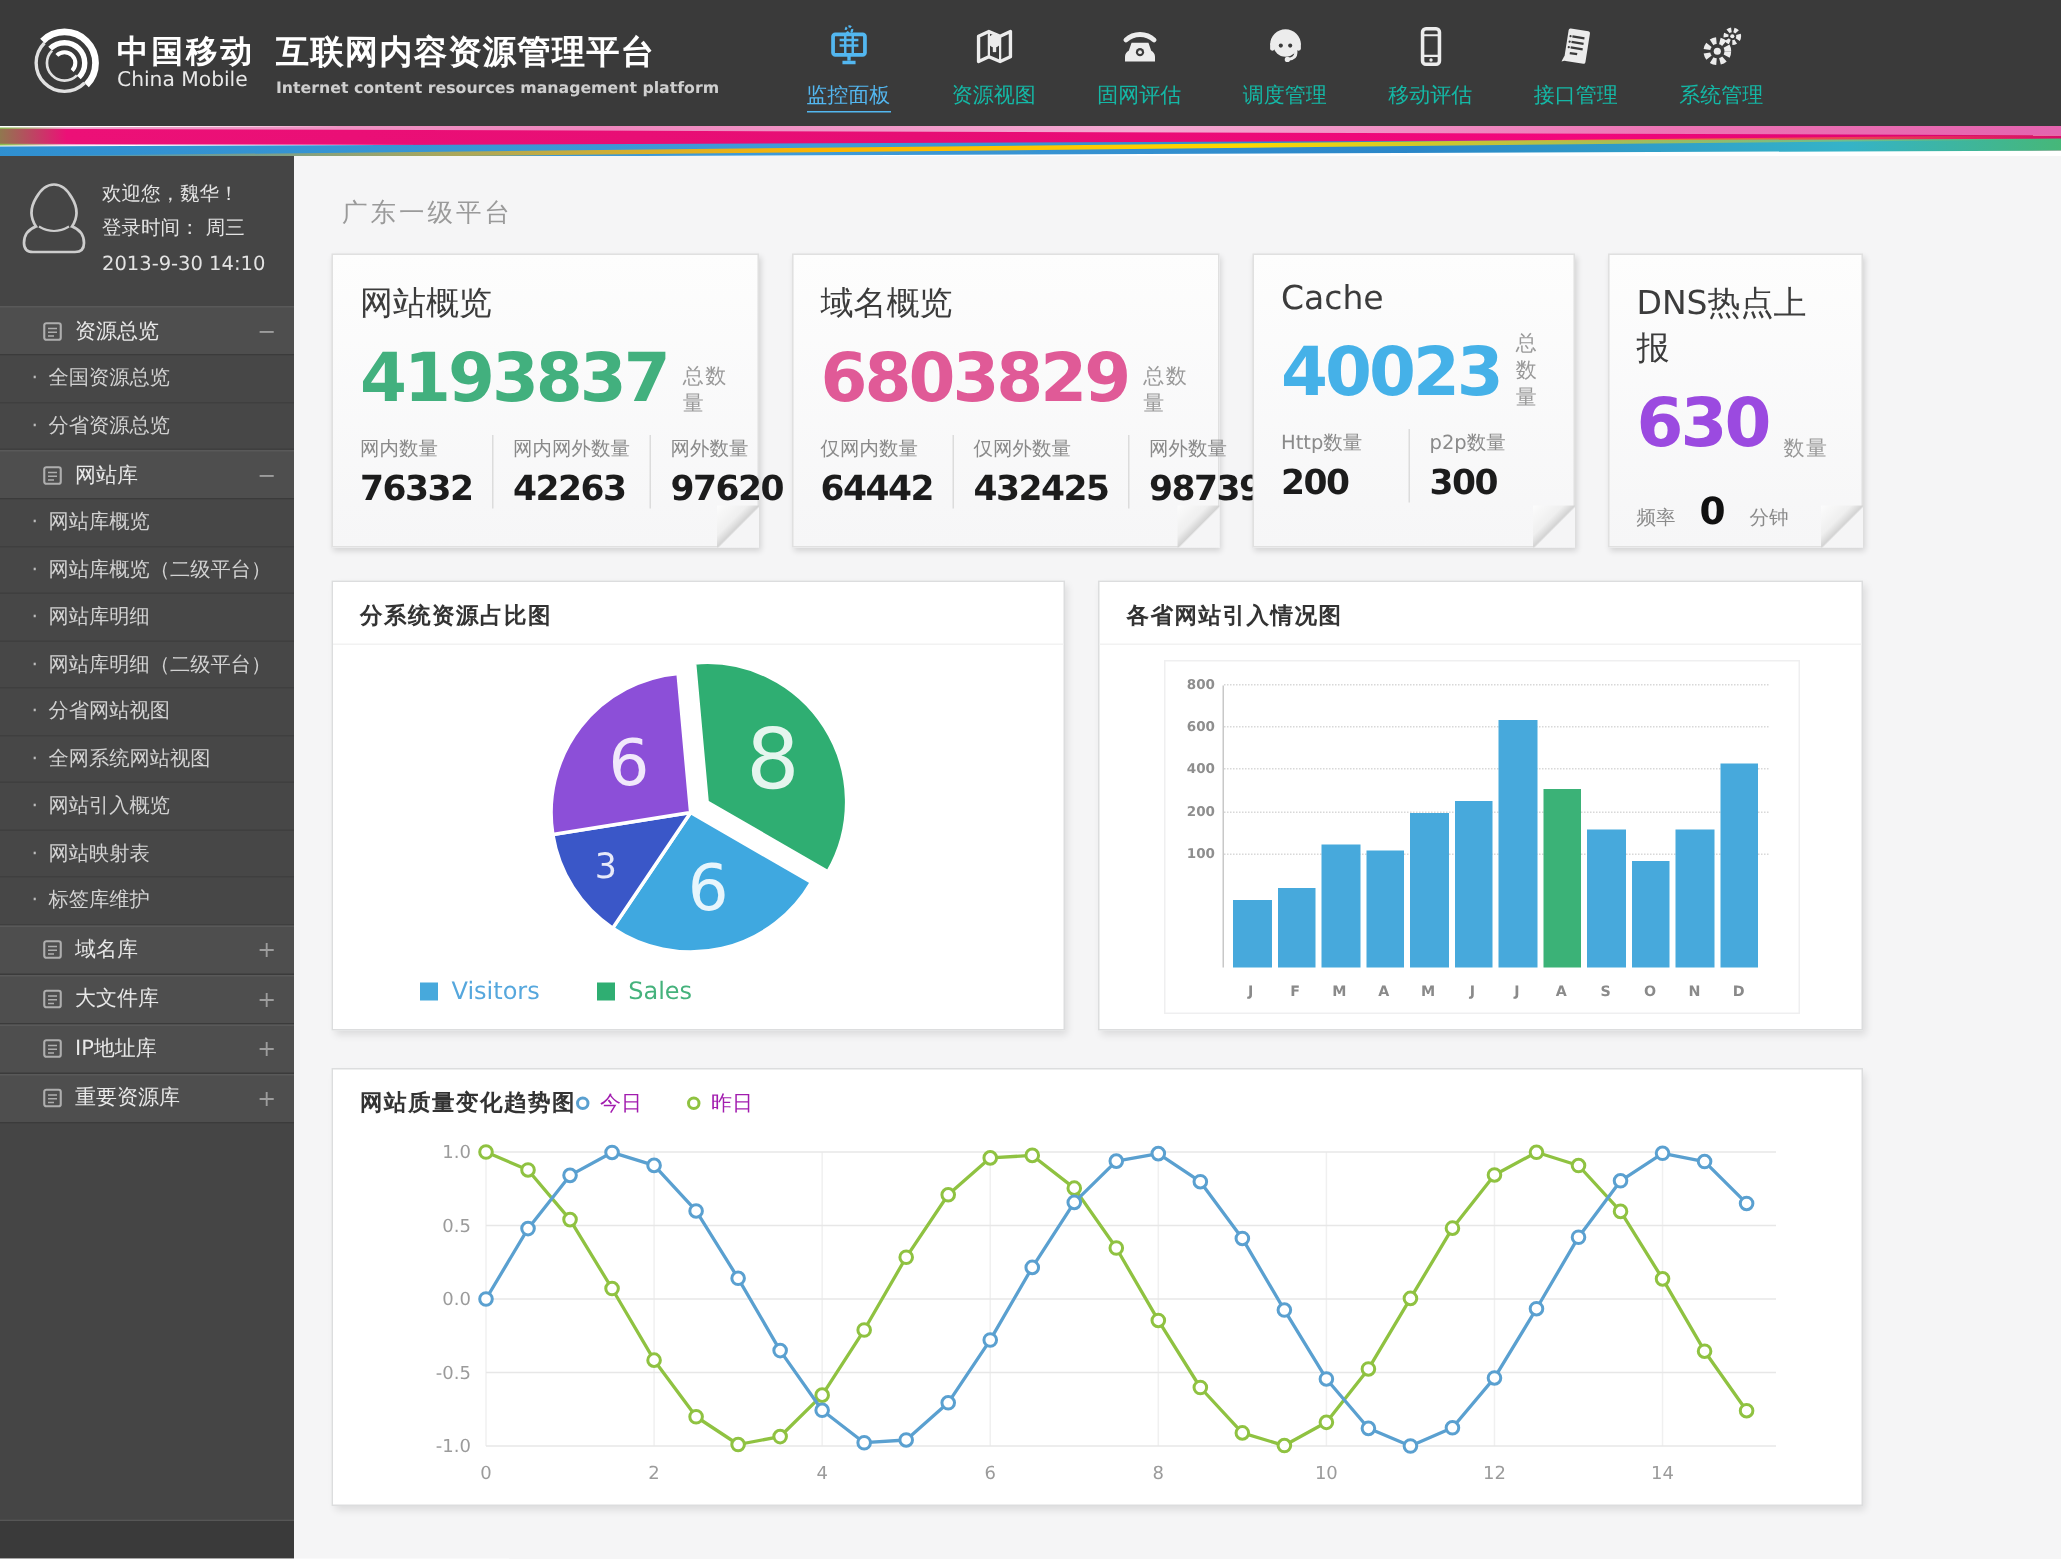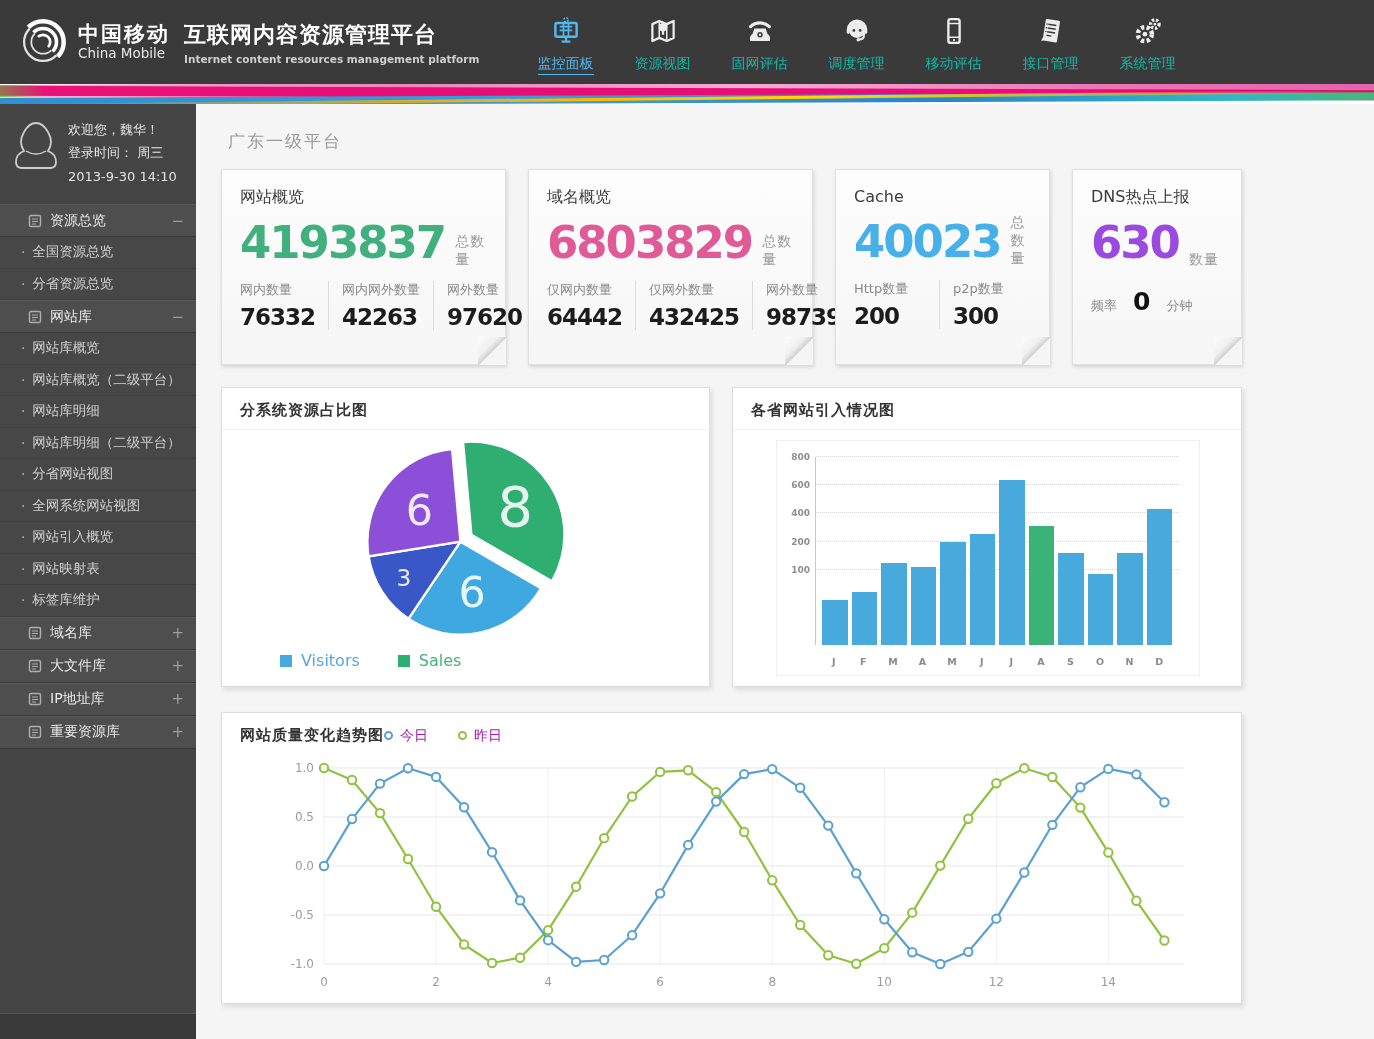--- a/index.html
+++ b/index.html
@@ -48,21 +48,21 @@
   .m-sub .dot { margin-right:7px; color:#bdbdbd; }
   .side-footer { margin-top:auto; height:26px; background:#3a3a3a; border-top:1px solid #565656; }
 
   
   .page-title { font-size:17px; font-weight:normal; color:#9a9a9a; margin:6px 0 16px 7px; letter-spacing:2px; }
 
   
   .cards { display:flex; gap:22px; width:1021px; }
   .card { position:relative; height:196px; background:linear-gradient(180deg,#fdfdfd,#f6f6f7); border:1px solid #e0e0e0; box-shadow:1px 2px 4px rgba(0,0,0,.14); padding:17px 18px; }
   .card-w1 { width:285px; } .card-w2 { width:285px; } .card-w3 { width:215px; } .card-w4 { width:170px; }
-  .card-title { font-size:16px; color:#3c3c3c; }
+  .card-title { font-size:22px; color:#3c3c3c; }
   .card-big { display:flex; align-items:flex-end; margin-top:8px; }
   .big { font-size:45px; font-weight:bold; letter-spacing:-2px; }
   .big-label { font-size:14px; color:#999; margin-left:10px; letter-spacing:1px; }
   .card-stats { display:flex; margin-top:12px; }
   .stat { padding-right:13px; border-right:1px solid #dcdcdc; margin-right:13px; }
   .stat:last-child { border-right:none; padding-right:0; margin-right:0; }
   .stat-wide { min-width:86px; }
   .s-label { font-size:13px; color:#8a8a8a; margin-bottom:5px; white-space:nowrap; }
   .s-value { font-size:23px; font-weight:bold; color:#1c1c1c; letter-spacing:-1px; }
   .dns-freq { margin-top:18px; display:flex; align-items:baseline; }

